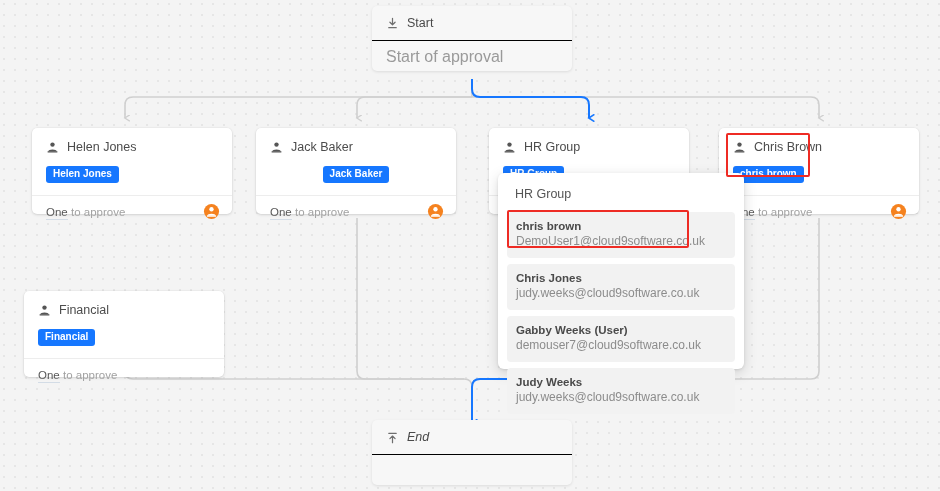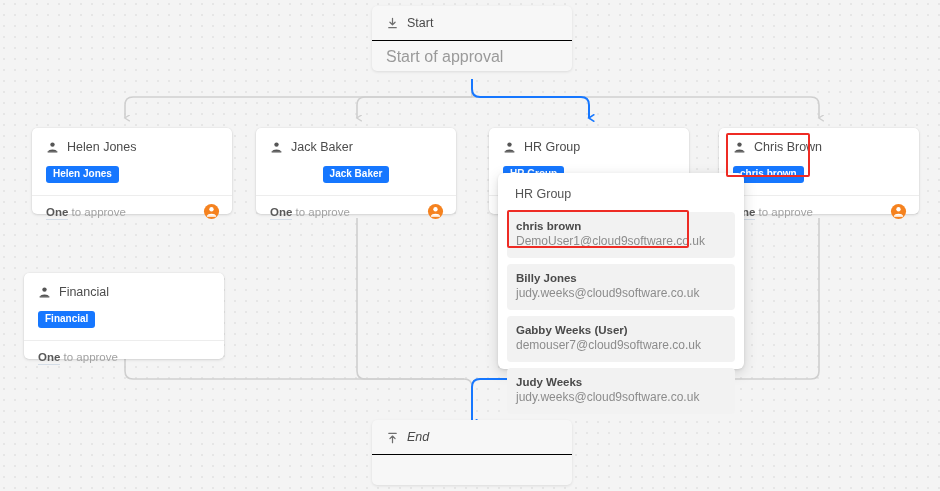--- a/index.html
+++ b/index.html
@@ -100,21 +100,21 @@
     align-items: center;
     justify-content: space-between;
     padding: 0 12px 0 14px;
   }
   .approve-txt {
     font-size: 11.5px;
     color: #a2a2a2;
   }
   .approve-txt b {
     color: #585858;
-    font-weight: bold;
+    font-weight: normal;
     border-bottom: 1px solid #d3dce6;
     padding-bottom: 1px;
   }
 
   
   .ico { display: inline-flex; align-items: center; justify-content: center; }
   .avatar-orange { width: 17px; height: 17px; }
 
   
   #dropdown {
@@ -317,21 +317,21 @@
         <svg width="17" height="17" viewBox="0 0 18 18">
           <circle cx="9" cy="9" r="8" fill="#f5821f"></circle>
           <circle cx="9" cy="6.6" r="2.3" fill="#ffffff"></circle>
           <path d="M4.4 13.6 C4.4 10.6 13.6 10.6 13.6 13.6 Z" fill="#ffffff"></path>
           <rect x="4" y="13.2" width="10" height="1.3" rx="0.5" fill="#ffffff"></rect>
         </svg>
       </span>
     </div>
   </div>
 
-  <div class="node" id="node-financial" style="left:24px; top:273px; width:200px; height:86px;">
+  <div class="node" id="node-financial" style="left:24px; top:291px; width:200px; height:86px;">
     <div class="card-head">
       <div class="card-title-row">
         <span class="ico">
           <svg width="13" height="13" viewBox="0 0 16 16">
             <circle cx="8" cy="4.4" r="2.7" fill="#555"></circle>
             <path d="M2.6 13 C2.6 9.6 13.4 9.6 13.4 13 Z" fill="#555"></path>
             <rect x="1.8" y="12.6" width="12.4" height="1.5" rx="0.6" fill="#555"></rect>
           </svg>
         </span>
         <span class="card-title">Financial</span>
@@ -359,21 +359,21 @@
 
   <div id="dropdown" style="left:498px; top:173px; width:246px; height:196px;">
     <div class="dd-header">HR Group</div>
 
     <div class="dd-item">
       <div class="dd-name">chris brown</div>
       <div class="dd-mail">DemoUser1@cloud9software.co.uk</div>
     </div>
 
     <div class="dd-item">
-      <div class="dd-name">Billy Jones</div>
+      <div class="dd-name">Chris Jones</div>
       <div class="dd-mail">judy.weeks@cloud9software.co.uk</div>
     </div>
 
     <div class="dd-item">
       <div class="dd-name">Gabby Weeks (User)</div>
       <div class="dd-mail">demouser7@cloud9software.co.uk</div>
     </div>
 
     <div class="dd-item">
       <div class="dd-name">Judy Weeks</div>

